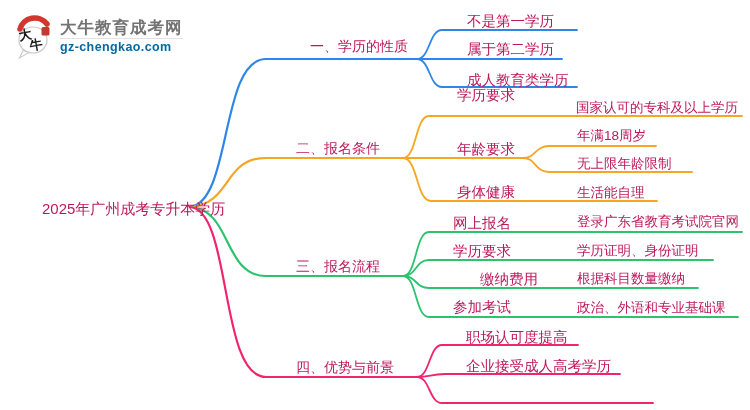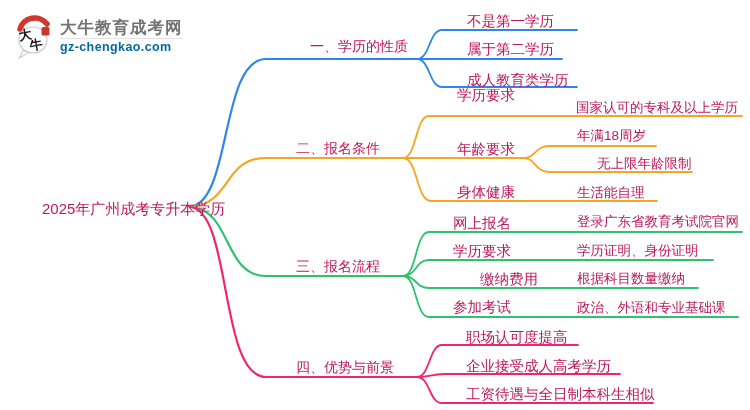--- a/index.html
+++ b/index.html
@@ -79,32 +79,31 @@
   <div class="node branch-label" style="left:292px;top:38px;margin-left:18px;">一、学历的性质</div>
   <div class="node child-label" style="left:467px;top:13px;">不是第一学历</div>
   <div class="node child-label" style="left:467px;top:41px;">属于第二学历</div>
   <div class="node child-label" style="left:467px;top:52px;margin-top:20px;">成人教育类学历</div>
 
   <div class="node branch-label" style="left:296px;top:140px;">二、报名条件</div>
   <div class="node child-label" style="left:457px;top:87px;">学历要求</div>
   <div class="node grand-label" style="left:576px;top:100px;">国家认可的专科及以上学历</div>
   <div class="node child-label" style="left:457px;top:141px;">年龄要求</div>
   <div class="node grand-label" style="left:577px;top:128px;">年满18周岁</div>
-  <div class="node grand-label" style="left:577px;top:156px;margin-left:20px;">无上限年龄限制</div>
+  <div class="node grand-label" style="left:577px;top:156px;">无上限年龄限制</div>
   <div class="node child-label" style="left:457px;top:184px;">身体健康</div>
   <div class="node grand-label" style="left:577px;top:185px;">生活能自理</div>
 
   <div class="node branch-label" style="left:296px;top:258px;">三、报名流程</div>
   <div class="node child-label" style="left:453px;top:215px;">网上报名</div>
   <div class="node grand-label" style="left:577px;top:214px;">登录广东省教育考试院官网</div>
   <div class="node child-label" style="left:453px;top:243px;">学历要求</div>
   <div class="node grand-label" style="left:577px;top:243px;">学历证明、身份证明</div>
   <div class="node child-label" style="left:480px;top:271px;">缴纳费用</div>
   <div class="node grand-label" style="left:577px;top:271px;">根据科目数量缴纳</div>
   <div class="node child-label" style="left:453px;top:299px;">参加考试</div>
   <div class="node grand-label" style="left:577px;top:300px;">政治、外语和专业基础课</div>
 
   <div class="node branch-label" style="left:296px;top:359px;">四、优势与前景</div>
   <div class="node child-label" style="left:466px;top:358px;">企业接受成人高考学历</div>
   <div class="node child-label" style="left:466px;top:329px;">职场认可度提高</div>
-  <div class="node child-label" style="left:466px;top:386px;">工资待遇与全日制本科生相似</div>
 
 </div>
 
 </body></html>

